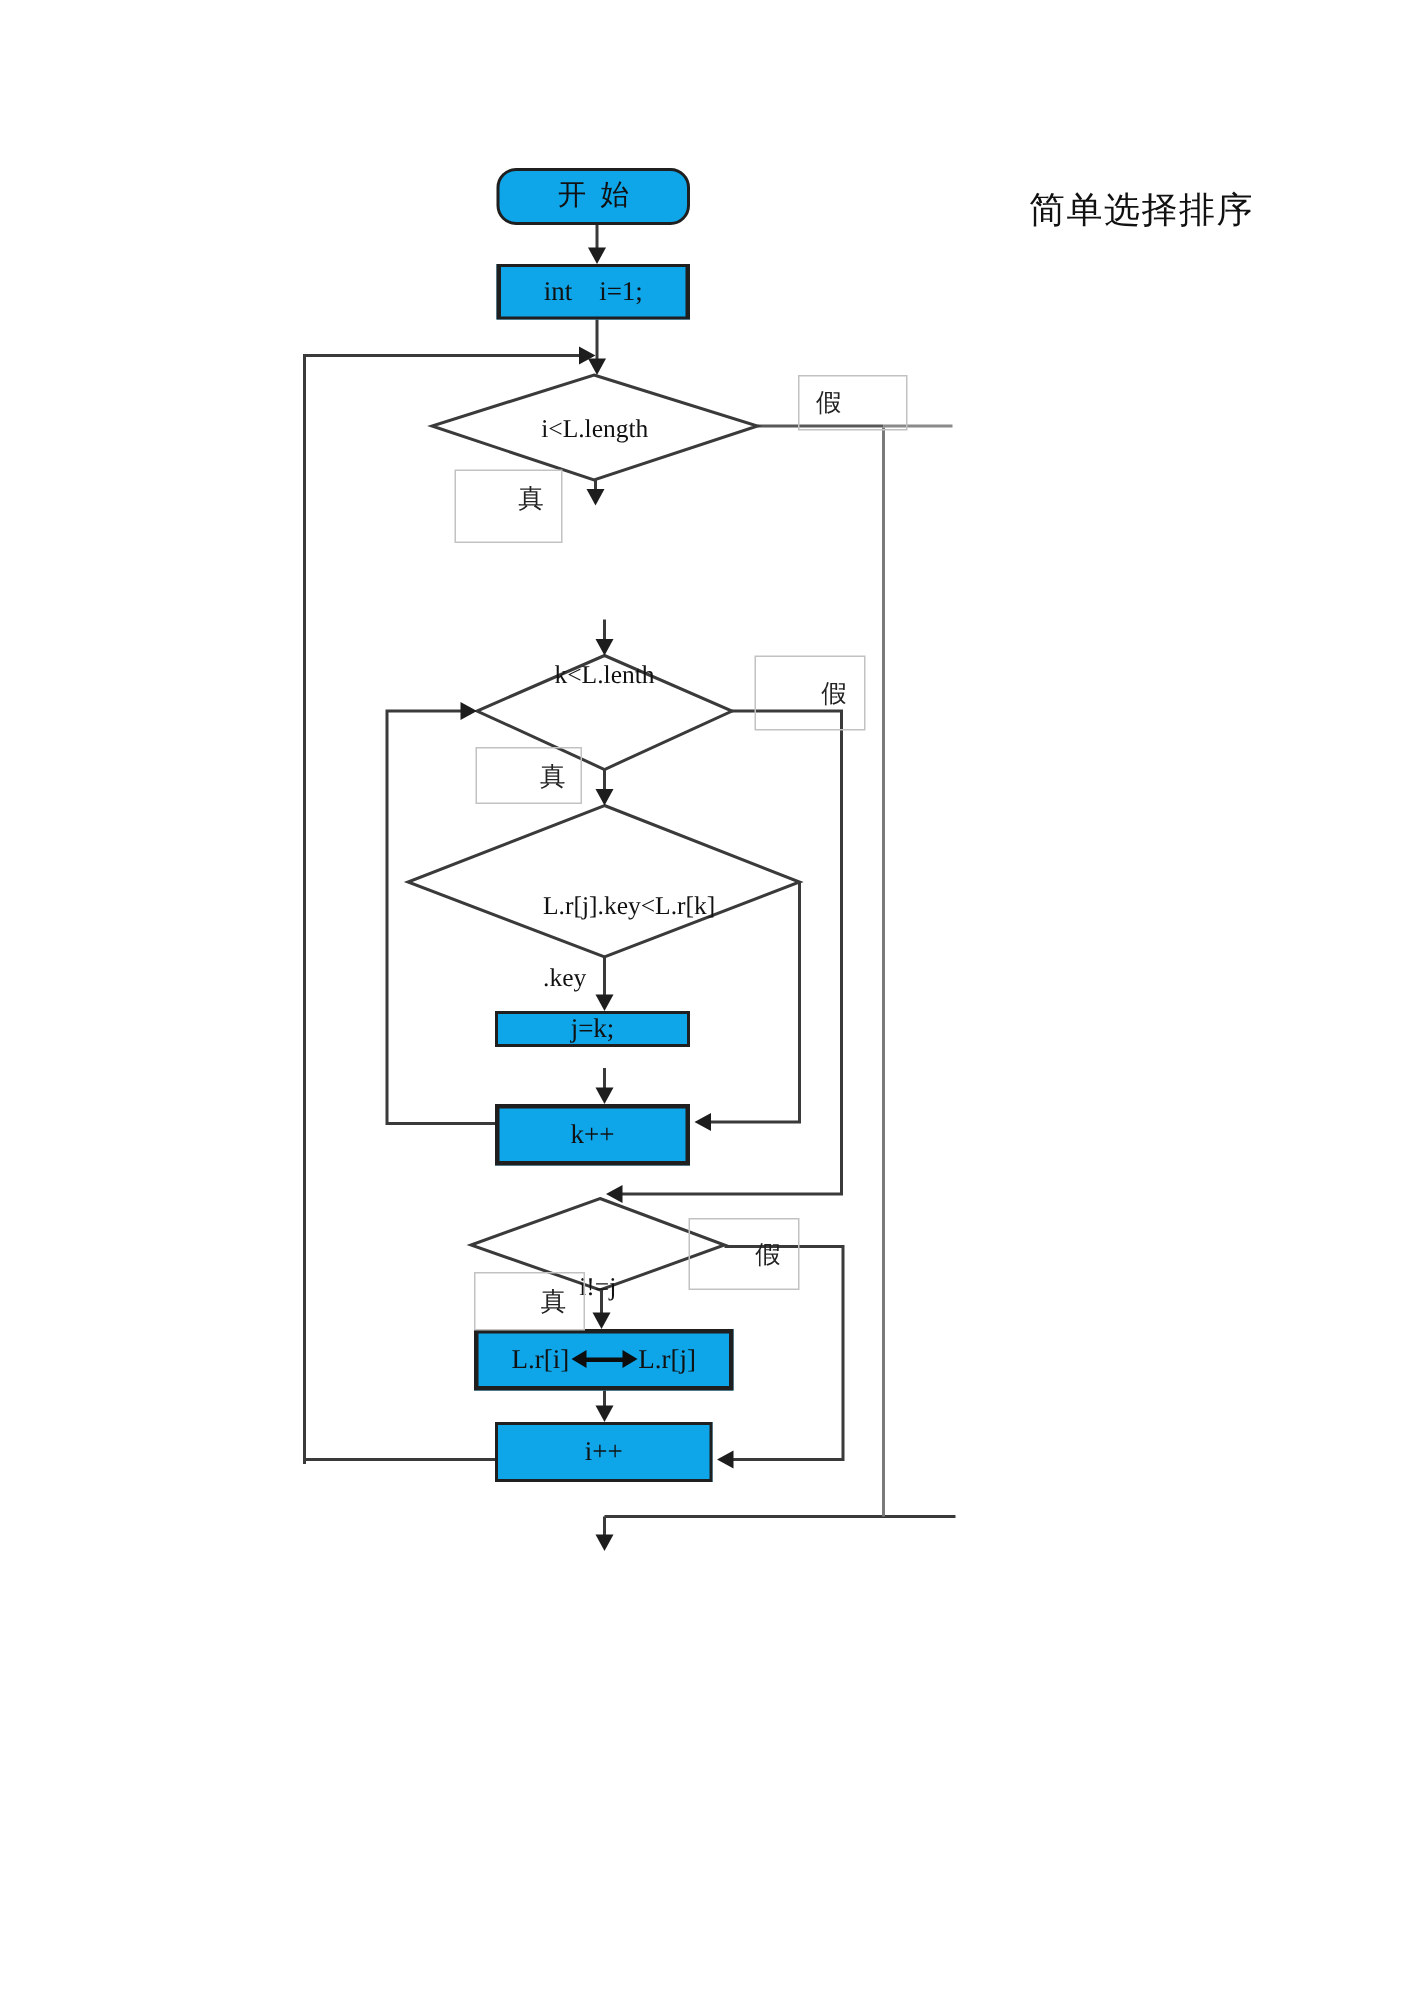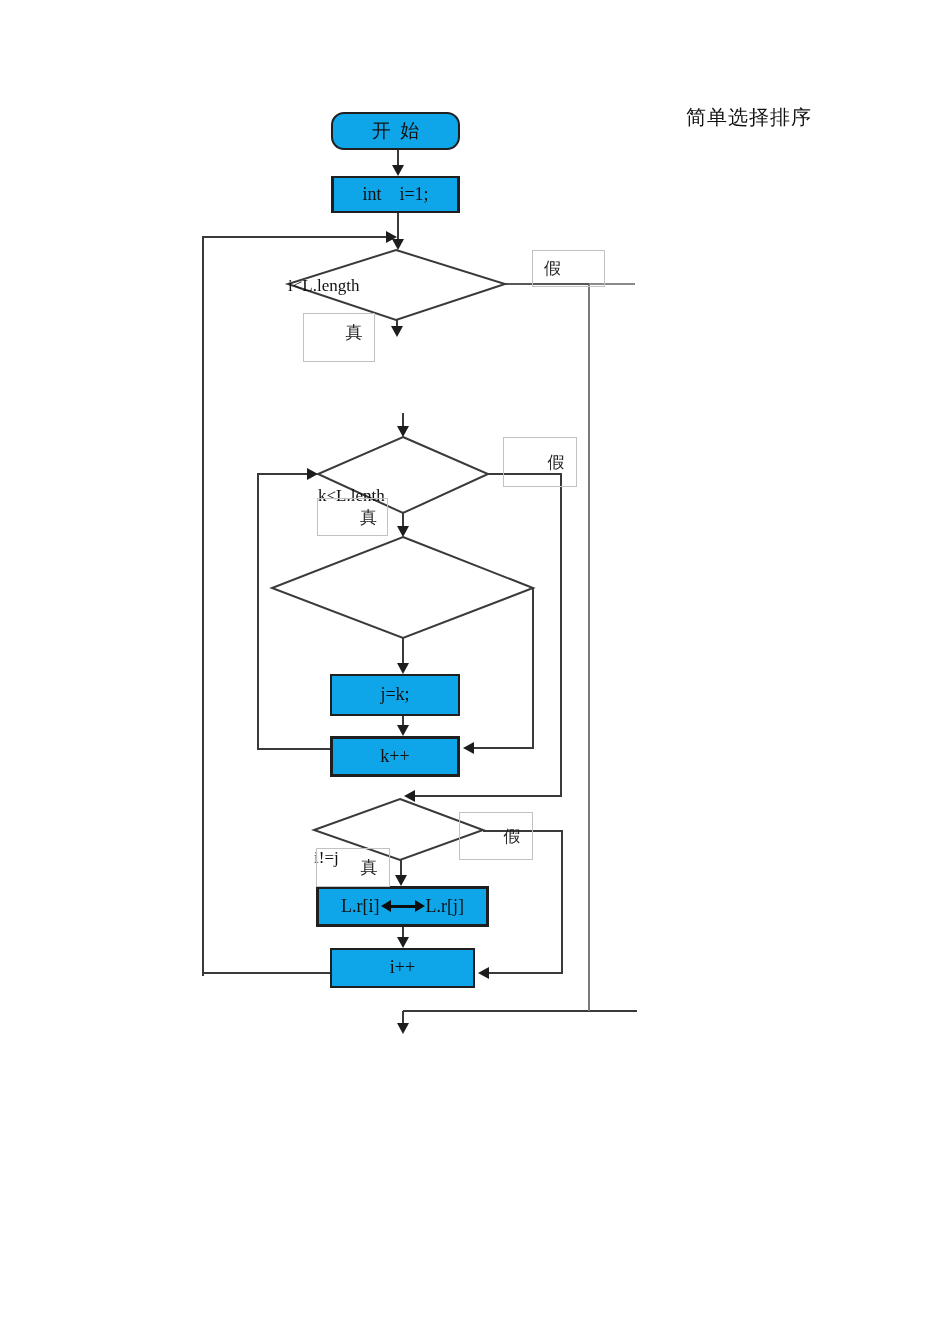--- a/index.html
+++ b/index.html
@@ -19,43 +19,43 @@
   .node{
     position:absolute;background:#0ea5e9;border:2px solid var(--border);
     display:flex;align-items:center;justify-content:center;
     font-size:18px;white-space:pre;box-sizing:border-box;line-height:1.2;
   }
   .term{border-radius:13px;font-size:19px;}
   .thick{border-width:3px;}
   #init-i{border-left-width:3px;border-right-width:3px;}
   #init-jk{flex-direction:column;}
   #init-jk span{display:block;line-height:24px;}
-  .dtext{position:absolute;font-size:17px;text-align:left;white-space:pre;line-height:24px;}
+  .dtext{position:absolute;font-size:17px;text-align:center;white-space:pre;line-height:24px;}
   #d4-text{text-align:left;}
   .lbl{
     position:absolute;border:1px solid var(--label-border);box-sizing:border-box;
     color:#222;font-size:17px;display:flex;align-items:center;justify-content:center;
     background:transparent;
   }
   .shift-r{padding-left:32px;}
   .shift-l{padding-right:32px;}
   #true1{align-items:flex-start;padding-top:7px;padding-left:30px;}
-  #page-title{position:absolute;left:686px;top:104px;font-size:20px;letter-spacing:1px;}
+  #page-title{position:absolute;left:686px;top:124px;font-size:24px;letter-spacing:1px;}
   
   #start  {left:331px;top:112px;width:129px;height:38px;}
   #init-i {left:331px;top:176px;width:129px;height:37px;}
   #init-jk{left:332px;top:337px;width:142px;height:76px;}
-  #set-j  {left:330px;top:674px;width:130px;height:42px;}
+  #set-j  {left:330px;top:674px;width:130px;height:24px;}
   #inc-k  {left:330px;top:736px;width:130px;height:41px;}
   #swap   {left:316px;top:886px;width:173px;height:41px;gap:0;}
   #inc-i  {left:330px;top:948px;width:145px;height:40px;}
   #end    {left:331px;top:1036px;width:144px;height:41px;}
   
   #d1-text{left:288px;top:274px;width:217px;}
-  #d2-text{left:318px;top:484px;width:170px;}
+  #d2-text{left:318px;top:438px;width:170px;}
   #d4-text{left:345px;top:568px;width:190px;}
   #d3-text{left:314px;top:846px;width:169px;}
   
   #true1 {left:303px;top:313px;width:72px;height:49px;}
   #false1{left:532px;top:250px;width:73px;height:37px;}
   #true2 {left:317px;top:498px;width:71px;height:38px;}
   #false2{left:503px;top:437px;width:74px;height:50px;}
   #false3{left:459px;top:812px;width:74px;height:48px;}
   #true3 {left:316px;top:848px;width:74px;height:39px;}
   
@@ -151,20 +151,24 @@
     <span>L.r[j]</span>
   </div>
 
   <div class="node" id="inc-i">
     <span>i++</span>
   </div>
 
 
   <div class="dtext" id="d1-text">i&lt;L.length</div>
   <div class="dtext" id="d2-text">k&lt;L.lenth</div>
+  <div class="dtext" id="d4-text">
+    <span>L.r[j].key&lt;L.r[k]</span><br>
+    <span>.key</span>
+  </div>
   <div class="dtext" id="d3-text">i!=j</div>
 
   <div class="lbl" id="true1">真</div>
   <div class="lbl shift-l" id="false1">假</div>
   <div class="lbl shift-r" id="true2">真</div>
   <div class="lbl shift-r" id="false2">假</div>
   <div class="lbl shift-r" id="false3">假</div>
   <div class="lbl shift-r" id="true3">真</div>
 
 </div>

